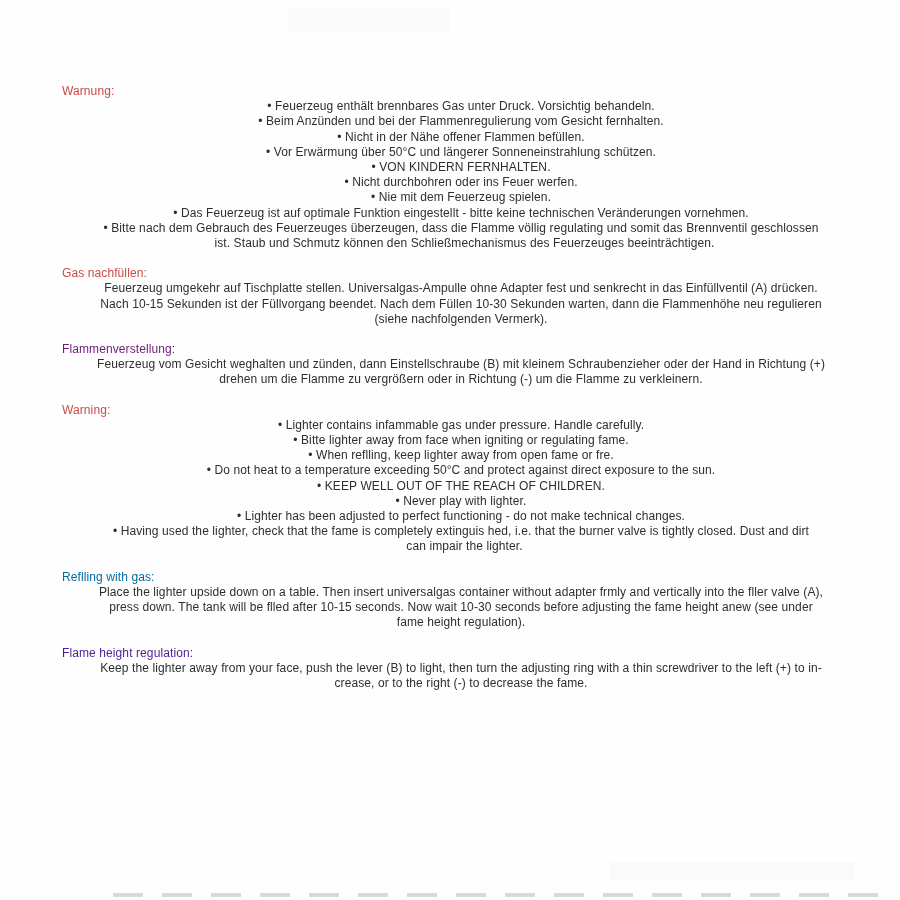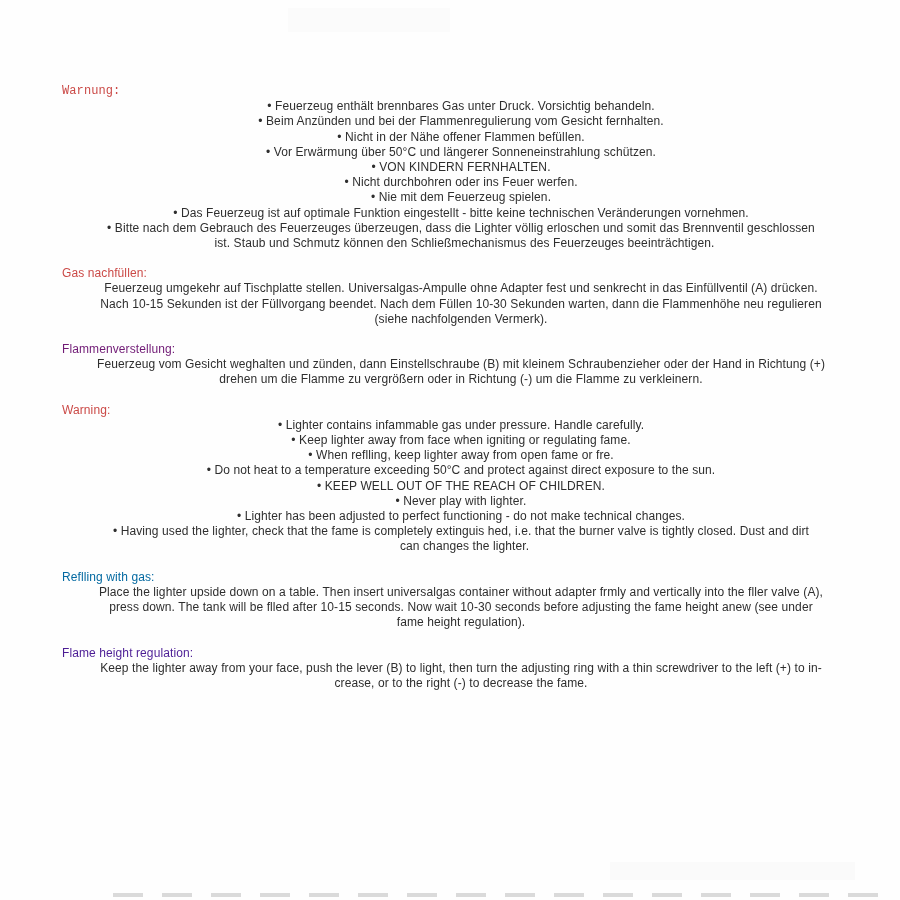--- a/index.html
+++ b/index.html
@@ -39,54 +39,54 @@
     background:repeating-linear-gradient(90deg,#dadada 0px,#dadada 30px,transparent 30px,transparent 49px);
   }
 </style>
 </head>
 <body style="background: rgb(254, 254, 254);">
 
 <div class="sheet">
   <div class="artifact artifact-top"></div>
   <div class="content" id="sections-root" style="color: rgb(46, 46, 46);">
       <div class="section">
-        <div class="section-heading" style="color: rgb(203, 74, 71); font-family: Liberation Mono, monospace;">Warnung:</div>
+        <div class="section-heading" style="color: rgb(203, 74, 71);">Warnung:</div>
         <div class="text-line">• Feuerzeug enthält brennbares Gas unter Druck. Vorsichtig behandeln.</div>
         <div class="text-line">• Beim Anzünden und bei der Flammenregulierung vom Gesicht fernhalten.</div>
         <div class="text-line">• Nicht in der Nähe offener Flammen befüllen.</div>
         <div class="text-line">• Vor Erwärmung über 50°C und längerer Sonneneinstrahlung schützen.</div>
         <div class="text-line">• VON KINDERN FERNHALTEN.</div>
         <div class="text-line">• Nicht durchbohren oder ins Feuer werfen.</div>
         <div class="text-line">• Nie mit dem Feuerzeug spielen.</div>
         <div class="text-line">• Das Feuerzeug ist auf optimale Funktion eingestellt - bitte keine technischen Veränderungen vornehmen.</div>
-        <div class="text-line">• Bitte nach dem Gebrauch des Feuerzeuges überzeugen, dass die Lighter völlig erloschen und somit das Brennventil geschlossen</div>
+        <div class="text-line">• Bitte nach dem Gebrauch des Feuerzeuges überzeugen, dass die Flamme völlig regulating und somit das Brennventil geschlossen</div>
         <div class="text-line cont">ist. Staub und Schmutz können den Schließmechanismus des Feuerzeuges beeinträchtigen.</div>
       </div>
       <div class="section">
         <div class="section-heading" style="color: rgb(203, 74, 71);">Gas nachfüllen:</div>
         <div class="text-line">Feuerzeug umgekehr auf Tischplatte stellen. Universalgas-Ampulle ohne Adapter fest und senkrecht in das Einfüllventil (A) drücken.</div>
         <div class="text-line">Nach 10-15 Sekunden ist der Füllvorgang beendet. Nach dem Füllen 10-30 Sekunden warten, dann die Flammenhöhe neu regulieren</div>
         <div class="text-line">(siehe nachfolgenden Vermerk).</div>
       </div>
       <div class="section">
         <div class="section-heading" style="color: #701a75;">Flammenverstellung:</div>
         <div class="text-line">Feuerzeug vom Gesicht weghalten und zünden, dann Einstellschraube (B) mit kleinem Schraubenzieher oder der Hand in Richtung (+)</div>
         <div class="text-line">drehen um die Flamme zu vergrößern oder in Richtung (-) um die Flamme zu verkleinern.</div>
       </div>
       <div class="section">
         <div class="section-heading" style="color: rgb(203, 74, 71);">Warning:</div>
         <div class="text-line">• Lighter contains infammable gas under pressure. Handle carefully.</div>
-        <div class="text-line">• Keep lighter away from face when igniting or regulating fame.</div>
+        <div class="text-line">• Bitte lighter away from face when igniting or regulating fame.</div>
         <div class="text-line">• When reflling, keep lighter away from open fame or fre.</div>
         <div class="text-line">• Do not heat to a temperature exceeding 50°C and protect against direct exposure to the sun.</div>
         <div class="text-line">• KEEP WELL OUT OF THE REACH OF CHILDREN.</div>
         <div class="text-line">• Never play with lighter.</div>
         <div class="text-line">• Lighter has been adjusted to perfect functioning - do not make technical changes.</div>
         <div class="text-line">• Having used the lighter, check that the fame is completely extinguis hed, i.e. that the burner valve is tightly closed. Dust and dirt</div>
-        <div class="text-line cont">can changes the lighter.</div>
+        <div class="text-line cont">can impair the lighter.</div>
       </div>
       <div class="section">
         <div class="section-heading" style="color: #0369a1;">Reflling with gas:</div>
         <div class="text-line">Place the lighter upside down on a table. Then insert universalgas container without adapter frmly and vertically into the fller valve (A),</div>
         <div class="text-line">press down. The tank will be flled after 10-15 seconds. Now wait 10-30 seconds before adjusting the fame height anew (see under</div>
         <div class="text-line">fame height regulation).</div>
       </div>
       <div class="section">
         <div class="section-heading" style="color: #4c1d95;">Flame height regulation:</div>
         <div class="text-line">Keep the lighter away from your face, push the lever (B) to light, then turn the adjusting ring with a thin screwdriver to the left (+) to in-</div>

